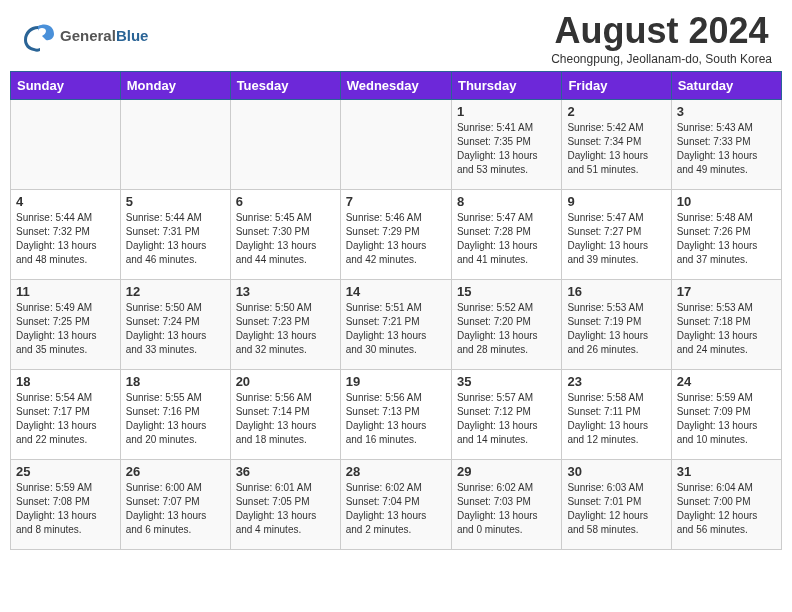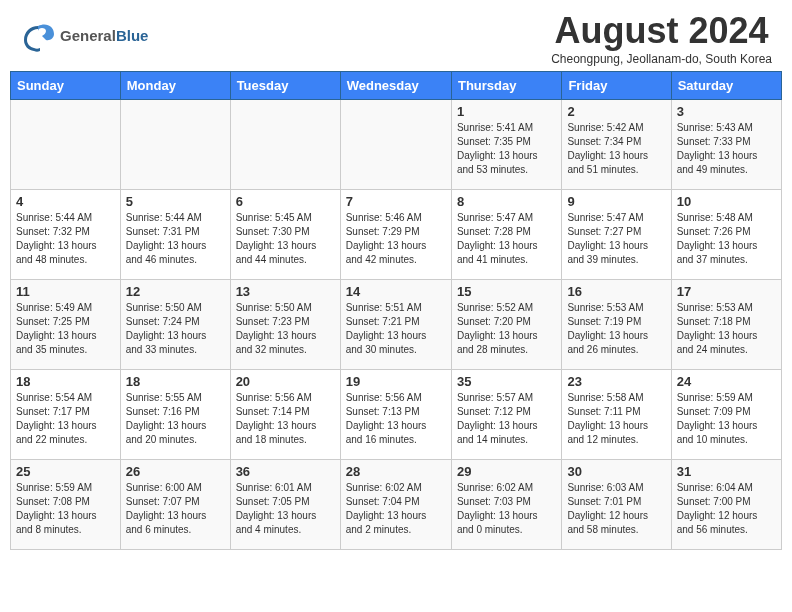--- a/index.html
+++ b/index.html
@@ -6,21 +6,21 @@
     body { font-family: Arial, sans-serif; background: #fff; width: 792px; min-height: 612px; }
 
     .header { padding: 10px 20px 5px 20px; display: flex; align-items: flex-start; justify-content: space-between; }
 
     .title-section { text-align: center; }
     .main-title { font-size: 36px; font-weight: bold; color: #333; }
     .subtitle { font-size: 12px; color: #333; }
 
     .calendar { margin: 0 10px 10px 10px; border-collapse: collapse; width: calc(100% - 20px); }
     .calendar th {
-      background-color: #3b82f6;
+      background-color: #6d28d9;
       color: white;
       text-align: left;
       padding: 6px 6px;
       font-size: 13px;
       border: 1px solid #2a6496;
     }
     .calendar td {
       border: 1px solid #ccc;
       vertical-align: top;
       padding: 4px 5px;

